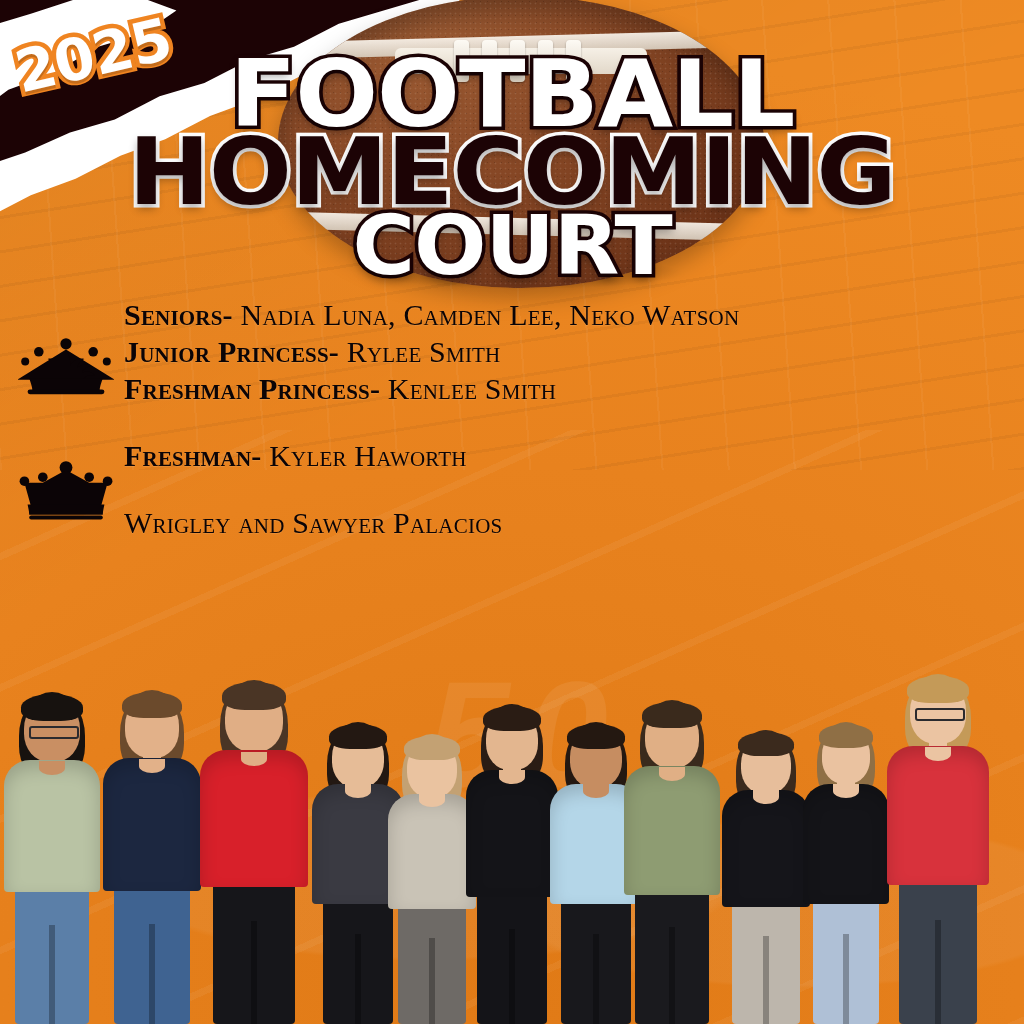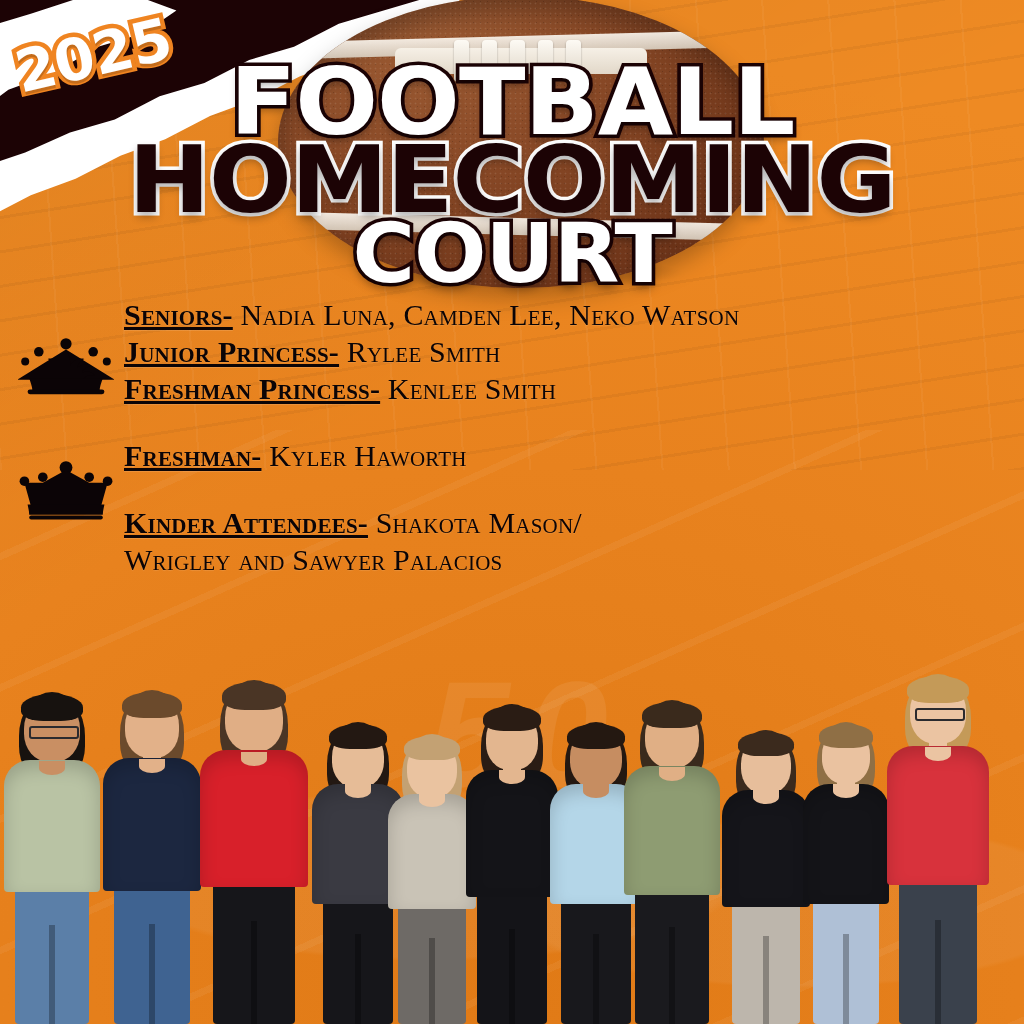--- a/index.html
+++ b/index.html
@@ -118,21 +118,21 @@
     border-radius:4px;box-shadow:0 1px 2px rgba(0,0,0,.35);
   }
   .ball-shadow{
     position:absolute;left:300px;top:250px;width:450px;height:46px;
     background:radial-gradient(50% 50% at 50% 50%, rgba(0,0,0,.30), rgba(0,0,0,0) 70%);
     z-index:3;
   }
 
   
   .title{
-    position:absolute;left:0;right:0;top:66px;z-index:5;
+    position:absolute;left:0;right:0;top:58px;z-index:5;
     text-align:center;
     font-family:"DejaVu Sans",sans-serif;
     font-weight:700;
     line-height:.80;
     letter-spacing:-1px;
   }
   .title .l{display:block;white-space:nowrap;}
   .l1{
     font-size:92px;
     color:#FFFFFF;
@@ -174,21 +174,20 @@
     font-variant:small-caps;
     font-size:30px;
     line-height:37px;
     color:#0B0406;
     white-space:nowrap;
     letter-spacing:.2px;
     text-shadow:0 1px 1px rgba(255,255,255,.12);
   }
   .line .lbl{
     font-weight:700;
-    text-decoration:underline;
     text-underline-offset:2px;
     text-decoration-thickness:2.5px;
   }
   .grp-kinder{margin-top:4px;}
   .grp-kinder .lines{padding-left:124px;}
 
   
   .photo{position:absolute;left:0;bottom:0;width:1024px;height:350px;z-index:7;}
   .person{position:absolute;bottom:0;}
   .head{position:absolute;border-radius:48% 48% 44% 44%;}
@@ -286,24 +285,20 @@
         <div class="line">
           <span class="lbl">Freshman-</span>
           <span>Kyler Haworth</span>
         </div>
       </div>
     </div>
 
     <div class="group grp-kinder">
       <div class="lines">
         <div class="line">
-          <span class="lbl">Kinder Attendees-</span>
-          <span>Shakota Mason/</span>
-        </div>
-        <div class="line">
           <span>Wrigley and Sawyer Palacios</span>
         </div>
       </div>
     </div>
 
   </div>
 
   <div class="photo">
       <div class="person" style="left: -2px; width: 108px; height: 330px;">
         <div class="hair" style="left:21px;top:-2px;width:66px;height:88px;background:#17120F;"></div>

